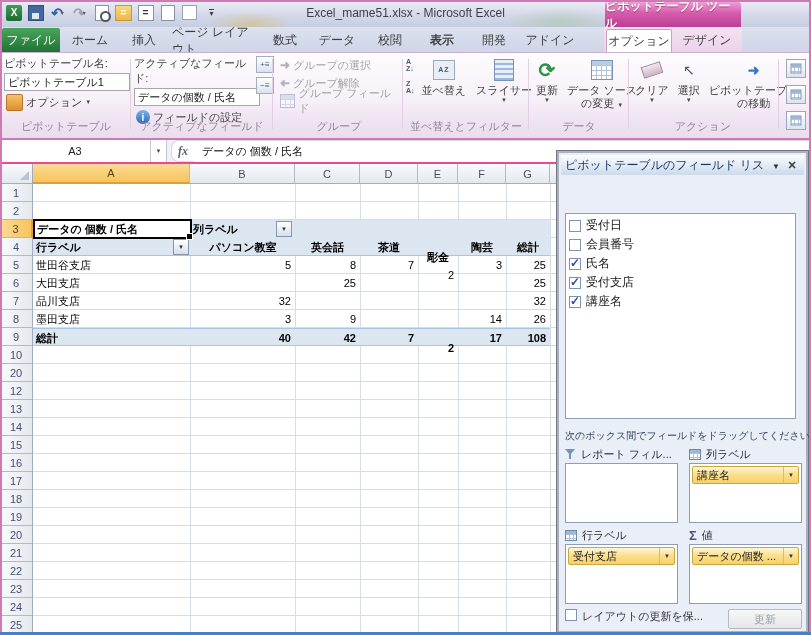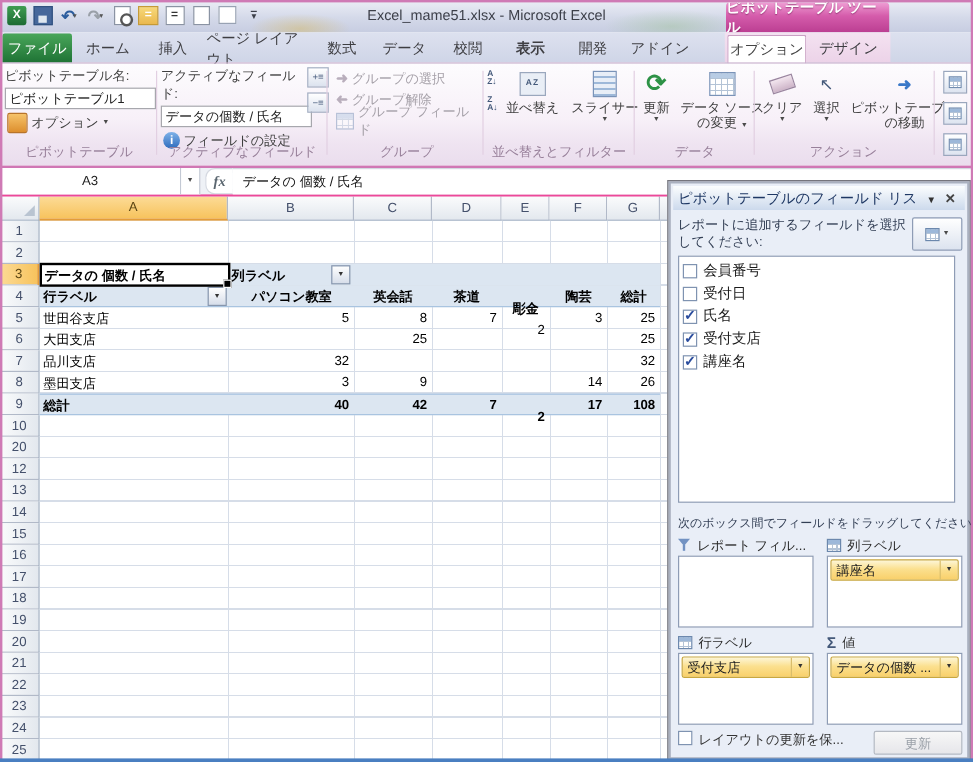--- a/index.html
+++ b/index.html
@@ -488,39 +488,29 @@
   </div>
 </div>
 
 <div class="panel">
   <div class="p-title">
     <span class="p-title-text">ピボットテーブルのフィールド リス</span>
     <span class="pti dd"></span>
     <span class="pti close"></span>
   </div>
 
-  <div class="p-instr">
-    <div class="p-instr-text">
-      <div>レポートに追加するフィールドを選択</div>
-      <div>してください:</div>
-    </div>
-    <div class="p-layout-btn">
-      <span class="mini-grid"></span>
-      <span class="ddt">▼</span>
-    </div>
-  </div>
 
   <div class="p-fields">
     <div class="p-field">
       <span class="cb"></span>
-      <span>会員番号</span>
+      <span>受付日</span>
     </div>
     <div class="p-field">
       <span class="cb"></span>
-      <span>受付日</span>
+      <span>会員番号</span>
     </div>
     <div class="p-field">
       <span class="cb on"></span>
       <span>氏名</span>
     </div>
     <div class="p-field">
       <span class="cb on"></span>
       <span>受付支店</span>
     </div>
     <div class="p-field">

